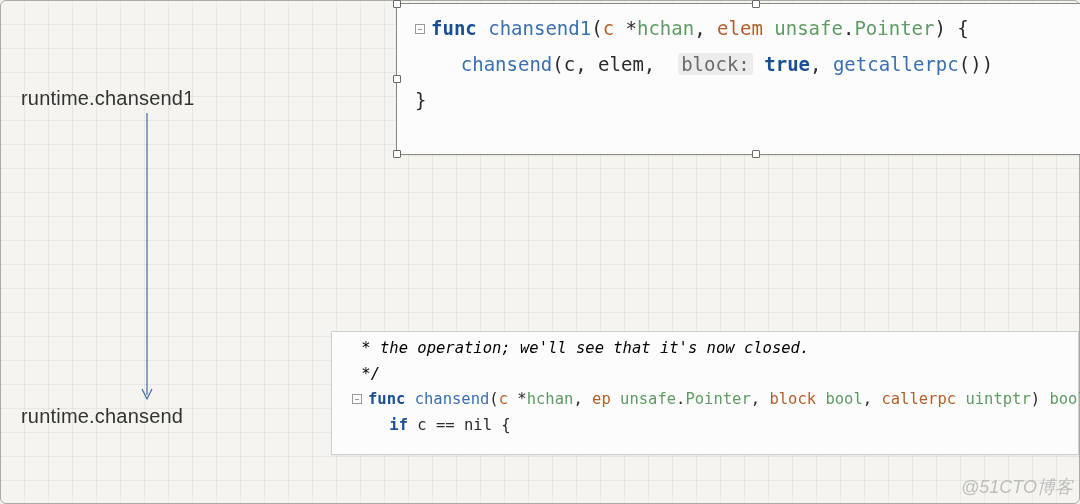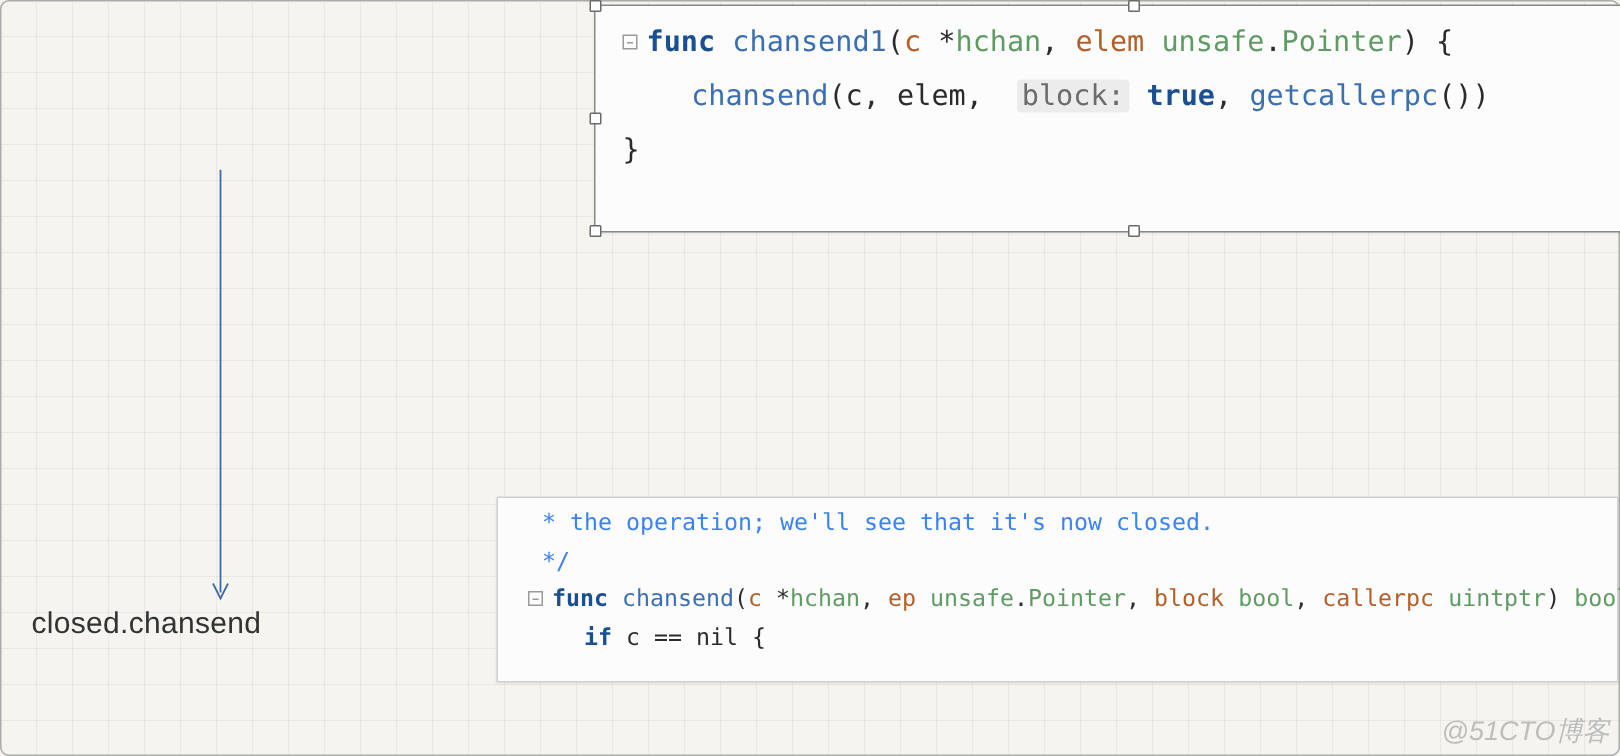--- a/index.html
+++ b/index.html
@@ -95,21 +95,21 @@
   }
   .codebox.bottom .code { font-size: 15.5px; line-height: 1.65; padding: 4px 10px 4px 20px; }
 
   .kw { color: #1b4f93; font-weight: 600; } 
   .fn { color: #3b6fb3; }                    
   .ty { color: #5f9b63; }                    
   .op { color: #2b2b2b; }
   .param { color: #b45f2a; font-style: normal; }
   .paramlbl { background: #ececec; color: #6b6b6b; padding: 0 3px; border-radius: 3px; font-style: normal; }
   .bool { color: #1b4f93; font-weight: 600; }
-  .cmt { color: #3b82f6; }
+  .cmt { color: #000000; font-style: italic; }
   .fold {
     display: inline-block;
     width: 10px; height: 10px;
     border: 1px solid #9a9a9a;
     vertical-align: middle;
     margin-right: 6px;
     position: relative;
     top: -1px;
   }
   .fold::before, .fold::after {
@@ -130,21 +130,22 @@
   .topstub {
     position: absolute;
     left: 18px; top: 6px; right: 320px; height: 6px;
   }
 </style>
 </head>
 <body>
 
 <div class="canvas">
 
-  <div class="label bottom">closed.chansend</div>
+  <div class="label top">runtime.chansend1</div>
+  <div class="label bottom">runtime.chansend</div>
 
   <div class="arrow">
     <svg width="12" height="290" viewBox="0 0 12 290">
       <line x1="6" y1="0" x2="6" y2="282" stroke="#3d6aa8" stroke-width="1.2"></line>
       <polyline points="1,276 6,286 11,276" fill="none" stroke="#3d6aa8" stroke-width="1.2"></polyline>
     </svg>
   </div>
 
   <div class="codebox top">
     <div class="topstub"></div>

